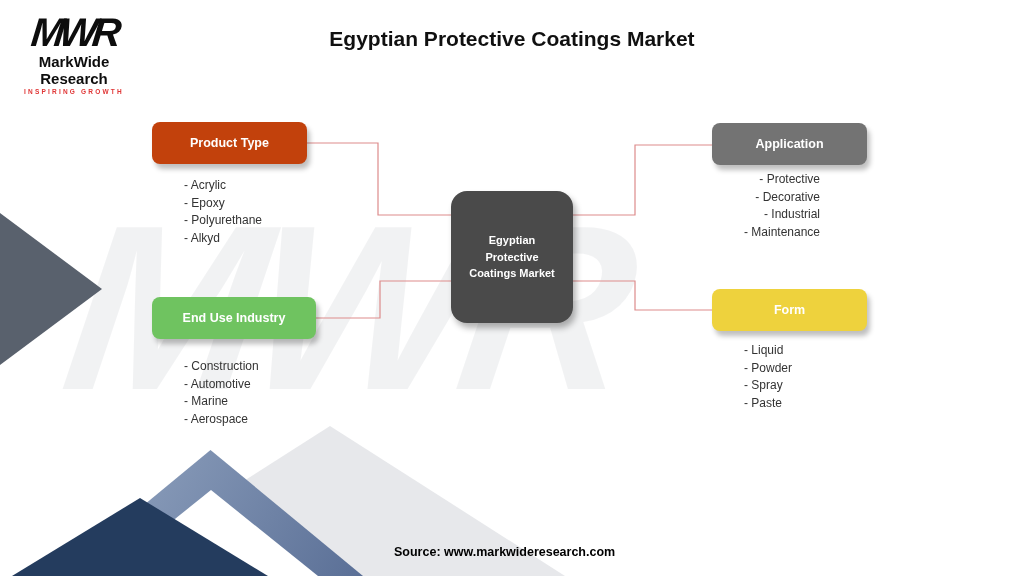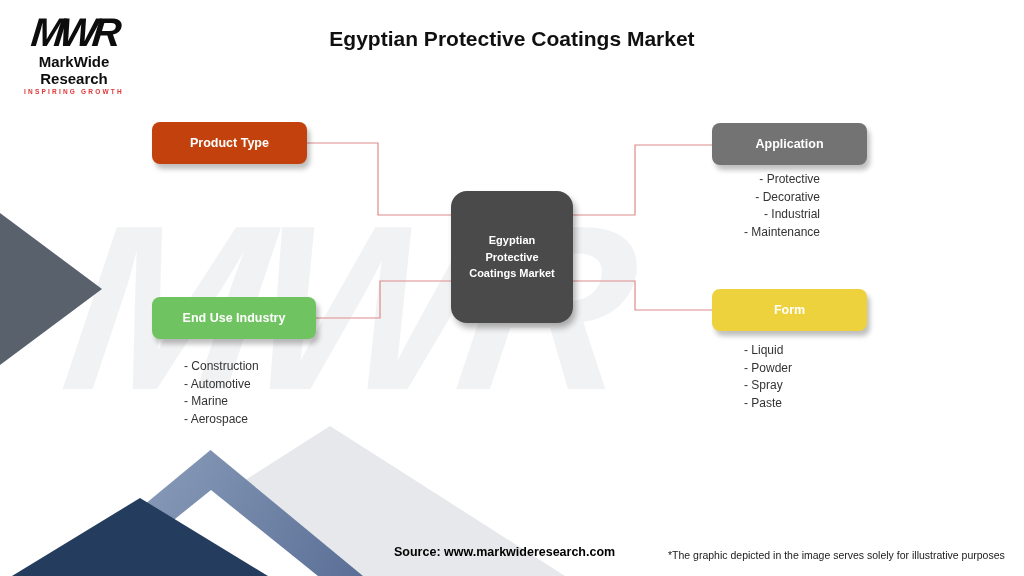--- a/index.html
+++ b/index.html
@@ -123,20 +123,26 @@
     <span>End Use Industry</span>
   </div>
   <div id="node-form" class="node" style="background: rgb(238, 210, 61);">
     <span>Form</span>
   </div>
 
   <div id="center-node" style="background: rgb(74, 74, 74);">
     <span>Egyptian Protective Coatings Market</span>
   </div>
 
+  <div id="list-product-type" class="node-list">
+    <div>- Acrylic</div>
+    <div>- Epoxy</div>
+    <div>- Polyurethane</div>
+    <div>- Alkyd</div>
+  </div>
   <div id="list-application" class="node-list">
     <div>- Protective</div>
     <div>- Decorative</div>
     <div>- Industrial</div>
     <div>- Maintenance</div>
   </div>
   <div id="list-end-use" class="node-list">
     <div>- Construction</div>
     <div>- Automotive</div>
     <div>- Marine</div>
@@ -146,15 +152,14 @@
     <div>- Liquid</div>
     <div>- Powder</div>
     <div>- Spray</div>
     <div>- Paste</div>
   </div>
 
   <div id="source">
     <span>Source:</span>
     <span>www.markwideresearch.com</span>
   </div>
-  <div id="disclaimer">*The graphic depicted in the image serves solely for illustrative purposes</div>
 
 </div>
 
 </body></html>

